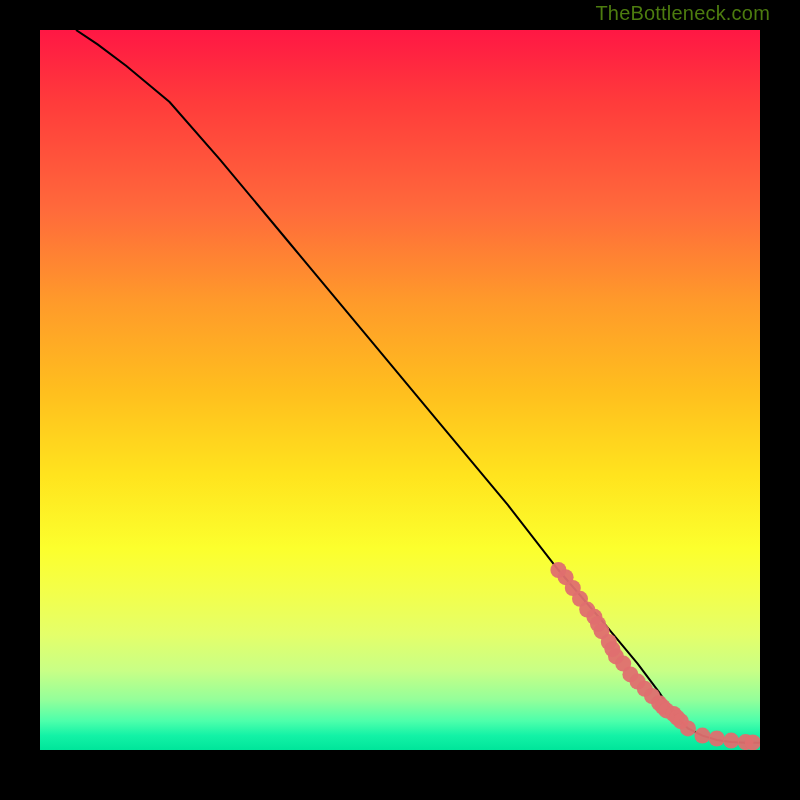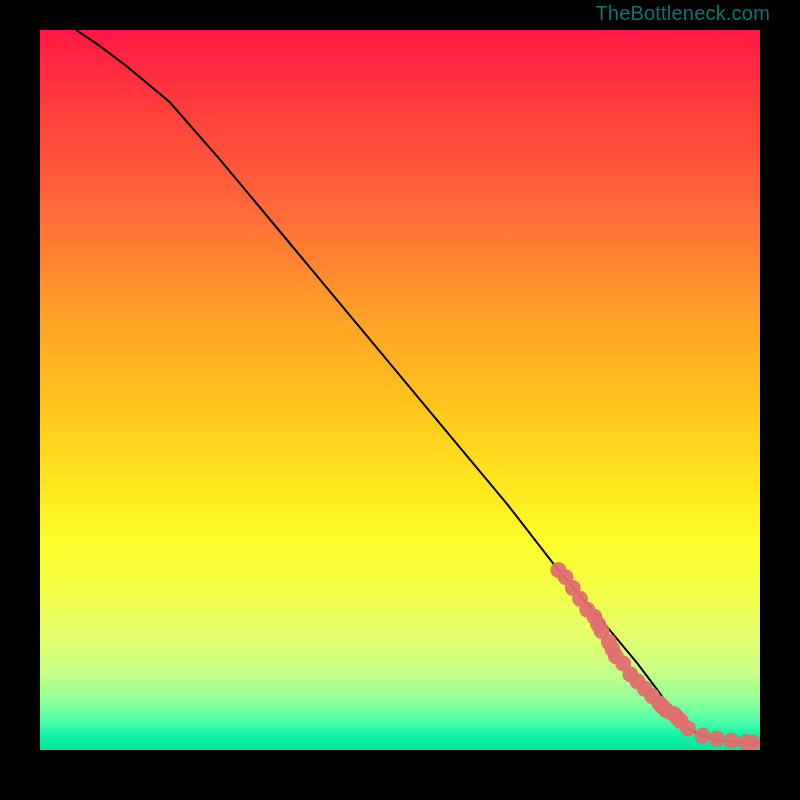--- a/index.html
+++ b/index.html
@@ -14,21 +14,21 @@
   .container {
     position: relative;
     width: 800px;
     height: 800px;
     background: #000;
   }
   .attribution {
     position: absolute;
     top: 2px;
     right: 30px;
-    color: #0f766e;
+    color: #4d7c0f;
     font-size: 20px;
     font-weight: 500;
     letter-spacing: 0.2px;
   }
   .plot-area {
     position: absolute;
     left: 40px;
     top: 30px;
     width: 720px;
     height: 720px;

